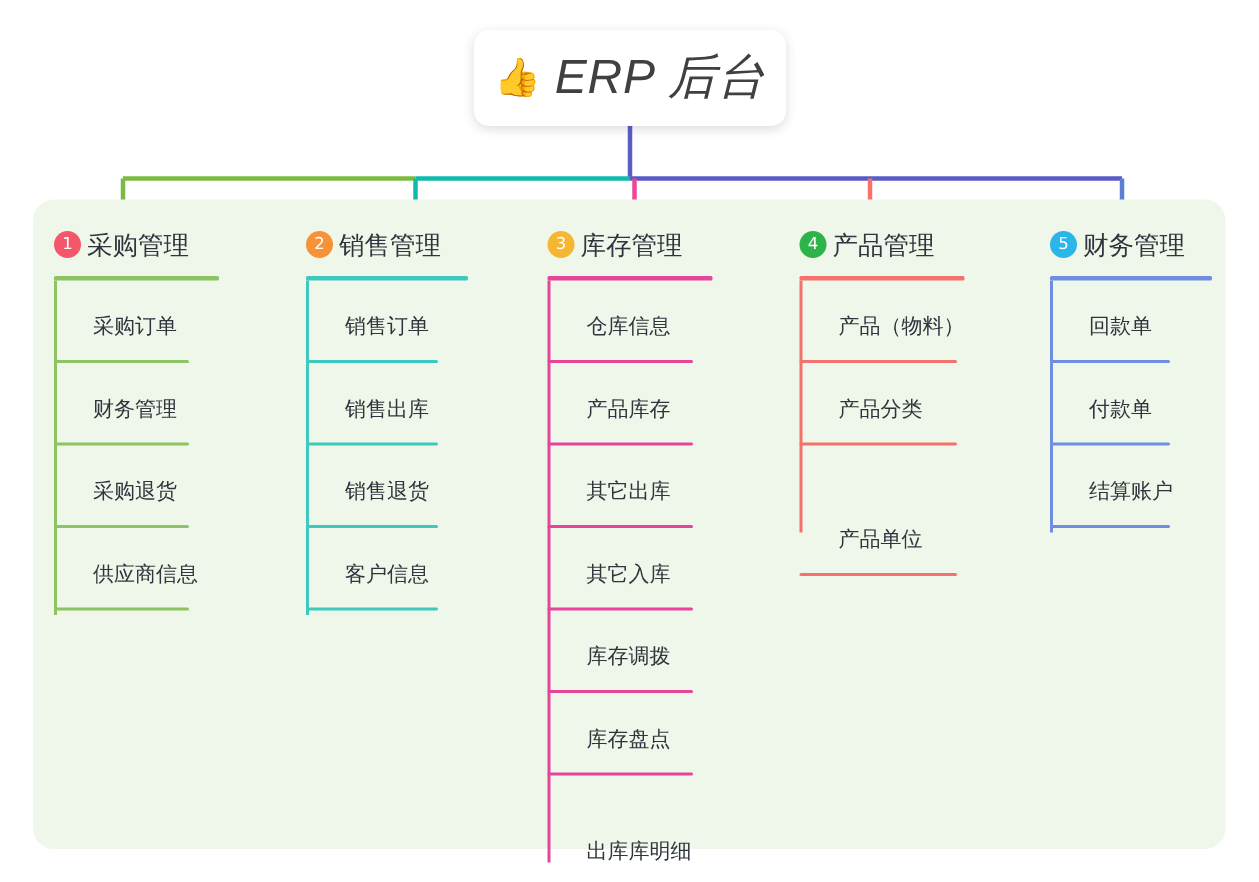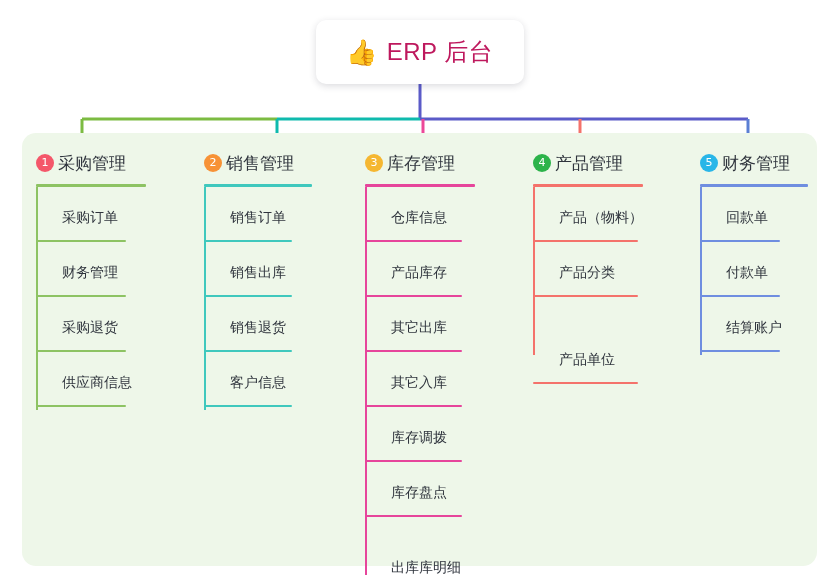--- a/index.html
+++ b/index.html
@@ -41,24 +41,25 @@
     display: flex;
     align-items: center;
     gap: 9px;
   }
   .root-emoji {
     font-size: 25px;
     line-height: 1;
     display: inline-block;
   }
   .root-label {
-    font-size: 24px;
-    color: #be185d;
+    font-size: 32px;
+    color: #404040;
     letter-spacing: 0.5px;
     white-space: nowrap;
+    font-style: italic;
   }
 
   
   #connectors {
     position: absolute;
     left: 0; top: 0;
     width: 839px;
     height: 588px;
     pointer-events: none;
   }

